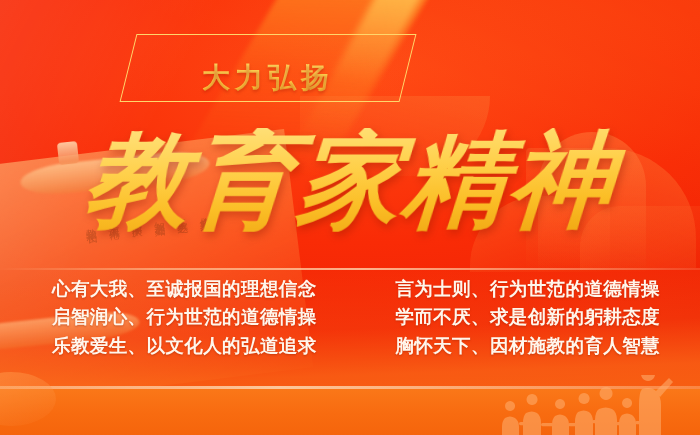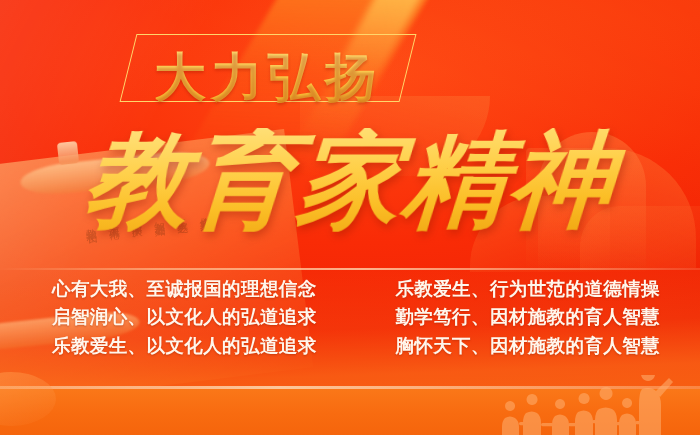--- a/index.html
+++ b/index.html
@@ -207,21 +207,21 @@
     position: absolute;
     left: 128px;
     top: 34px;
     width: 280px;
     height: 88px;
     display: flex;
     align-items: center;
     justify-content: center;
     font-family: "DejaVu Sans", "Liberation Sans", sans-serif;
     font-weight: 700;
-    font-size: 52px;
+    font-size: 28px;
     letter-spacing: 5px;
     color: #FFD14B;
     background: linear-gradient(180deg, #FFE489 0%, #FFD04A 48%, #F3A81C 100%);
     -webkit-background-clip: text;
     background-clip: text;
     -webkit-text-fill-color: transparent;
     text-shadow: 0 2px 3px rgba(150,20,0,0.30);
     white-space: nowrap;
     text-align: right;
   }
@@ -309,25 +309,25 @@
   <div class="kicker-text">大力弘扬</div>
 
   <div class="main-title">教育家精神</div>
 
   <div class="divider"></div>
   <div class="bottom-band"></div>
 
   <div class="slogans">
     <div class="slogan-row">
       <div class="slogan-cell left">心有大我、至诚报国的理想信念</div>
-      <div class="slogan-cell right">乐教爱生、行为世范的道德情操</div>
+      <div class="slogan-cell right">言为士则、行为世范的道德情操</div>
     </div>
     <div class="slogan-row">
-      <div class="slogan-cell left">启智润心、以文化人的弘道追求</div>
-      <div class="slogan-cell right">勤学笃行、因材施教的育人智慧</div>
+      <div class="slogan-cell left">启智润心、行为世范的道德情操</div>
+      <div class="slogan-cell right">学而不厌、求是创新的躬耕态度</div>
     </div>
     <div class="slogan-row">
       <div class="slogan-cell left">乐教爱生、以文化人的弘道追求</div>
       <div class="slogan-cell right">胸怀天下、因材施教的育人智慧</div>
     </div>
   </div>
 
   <div class="bottom-strip"></div>
   <div class="bottom-solid"></div>
   <div class="bottom-left-swirl"></div>

